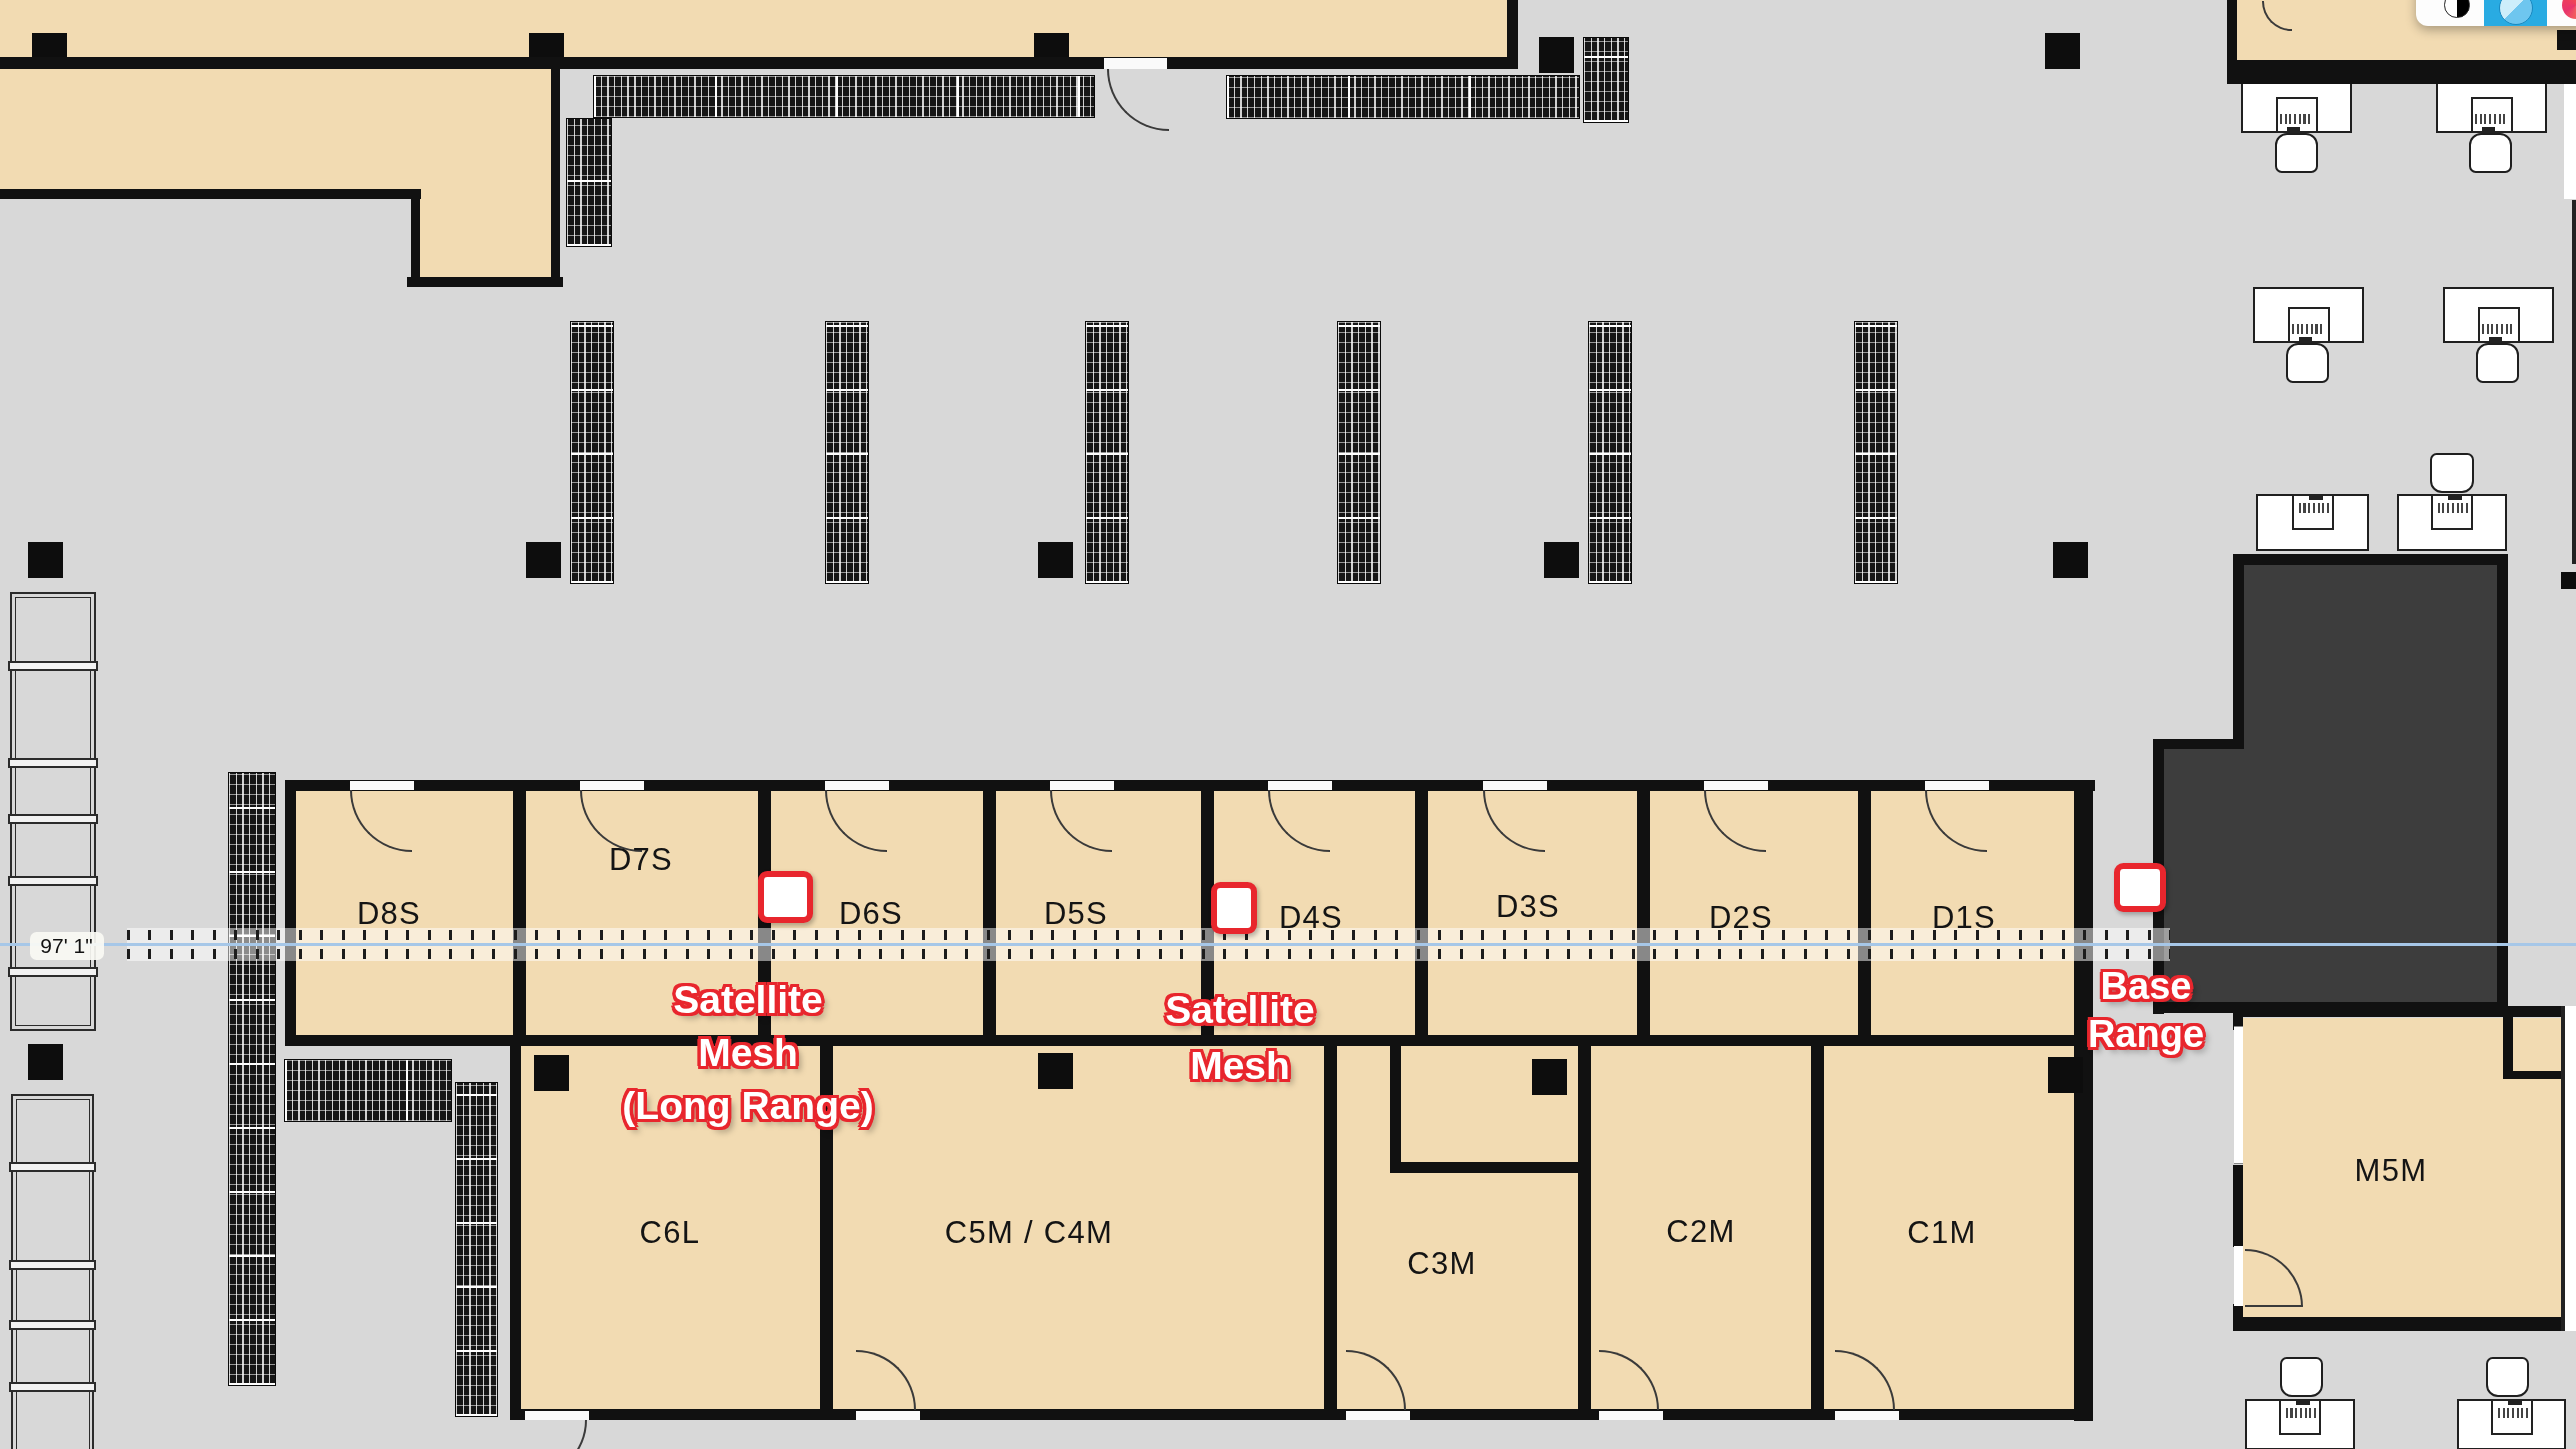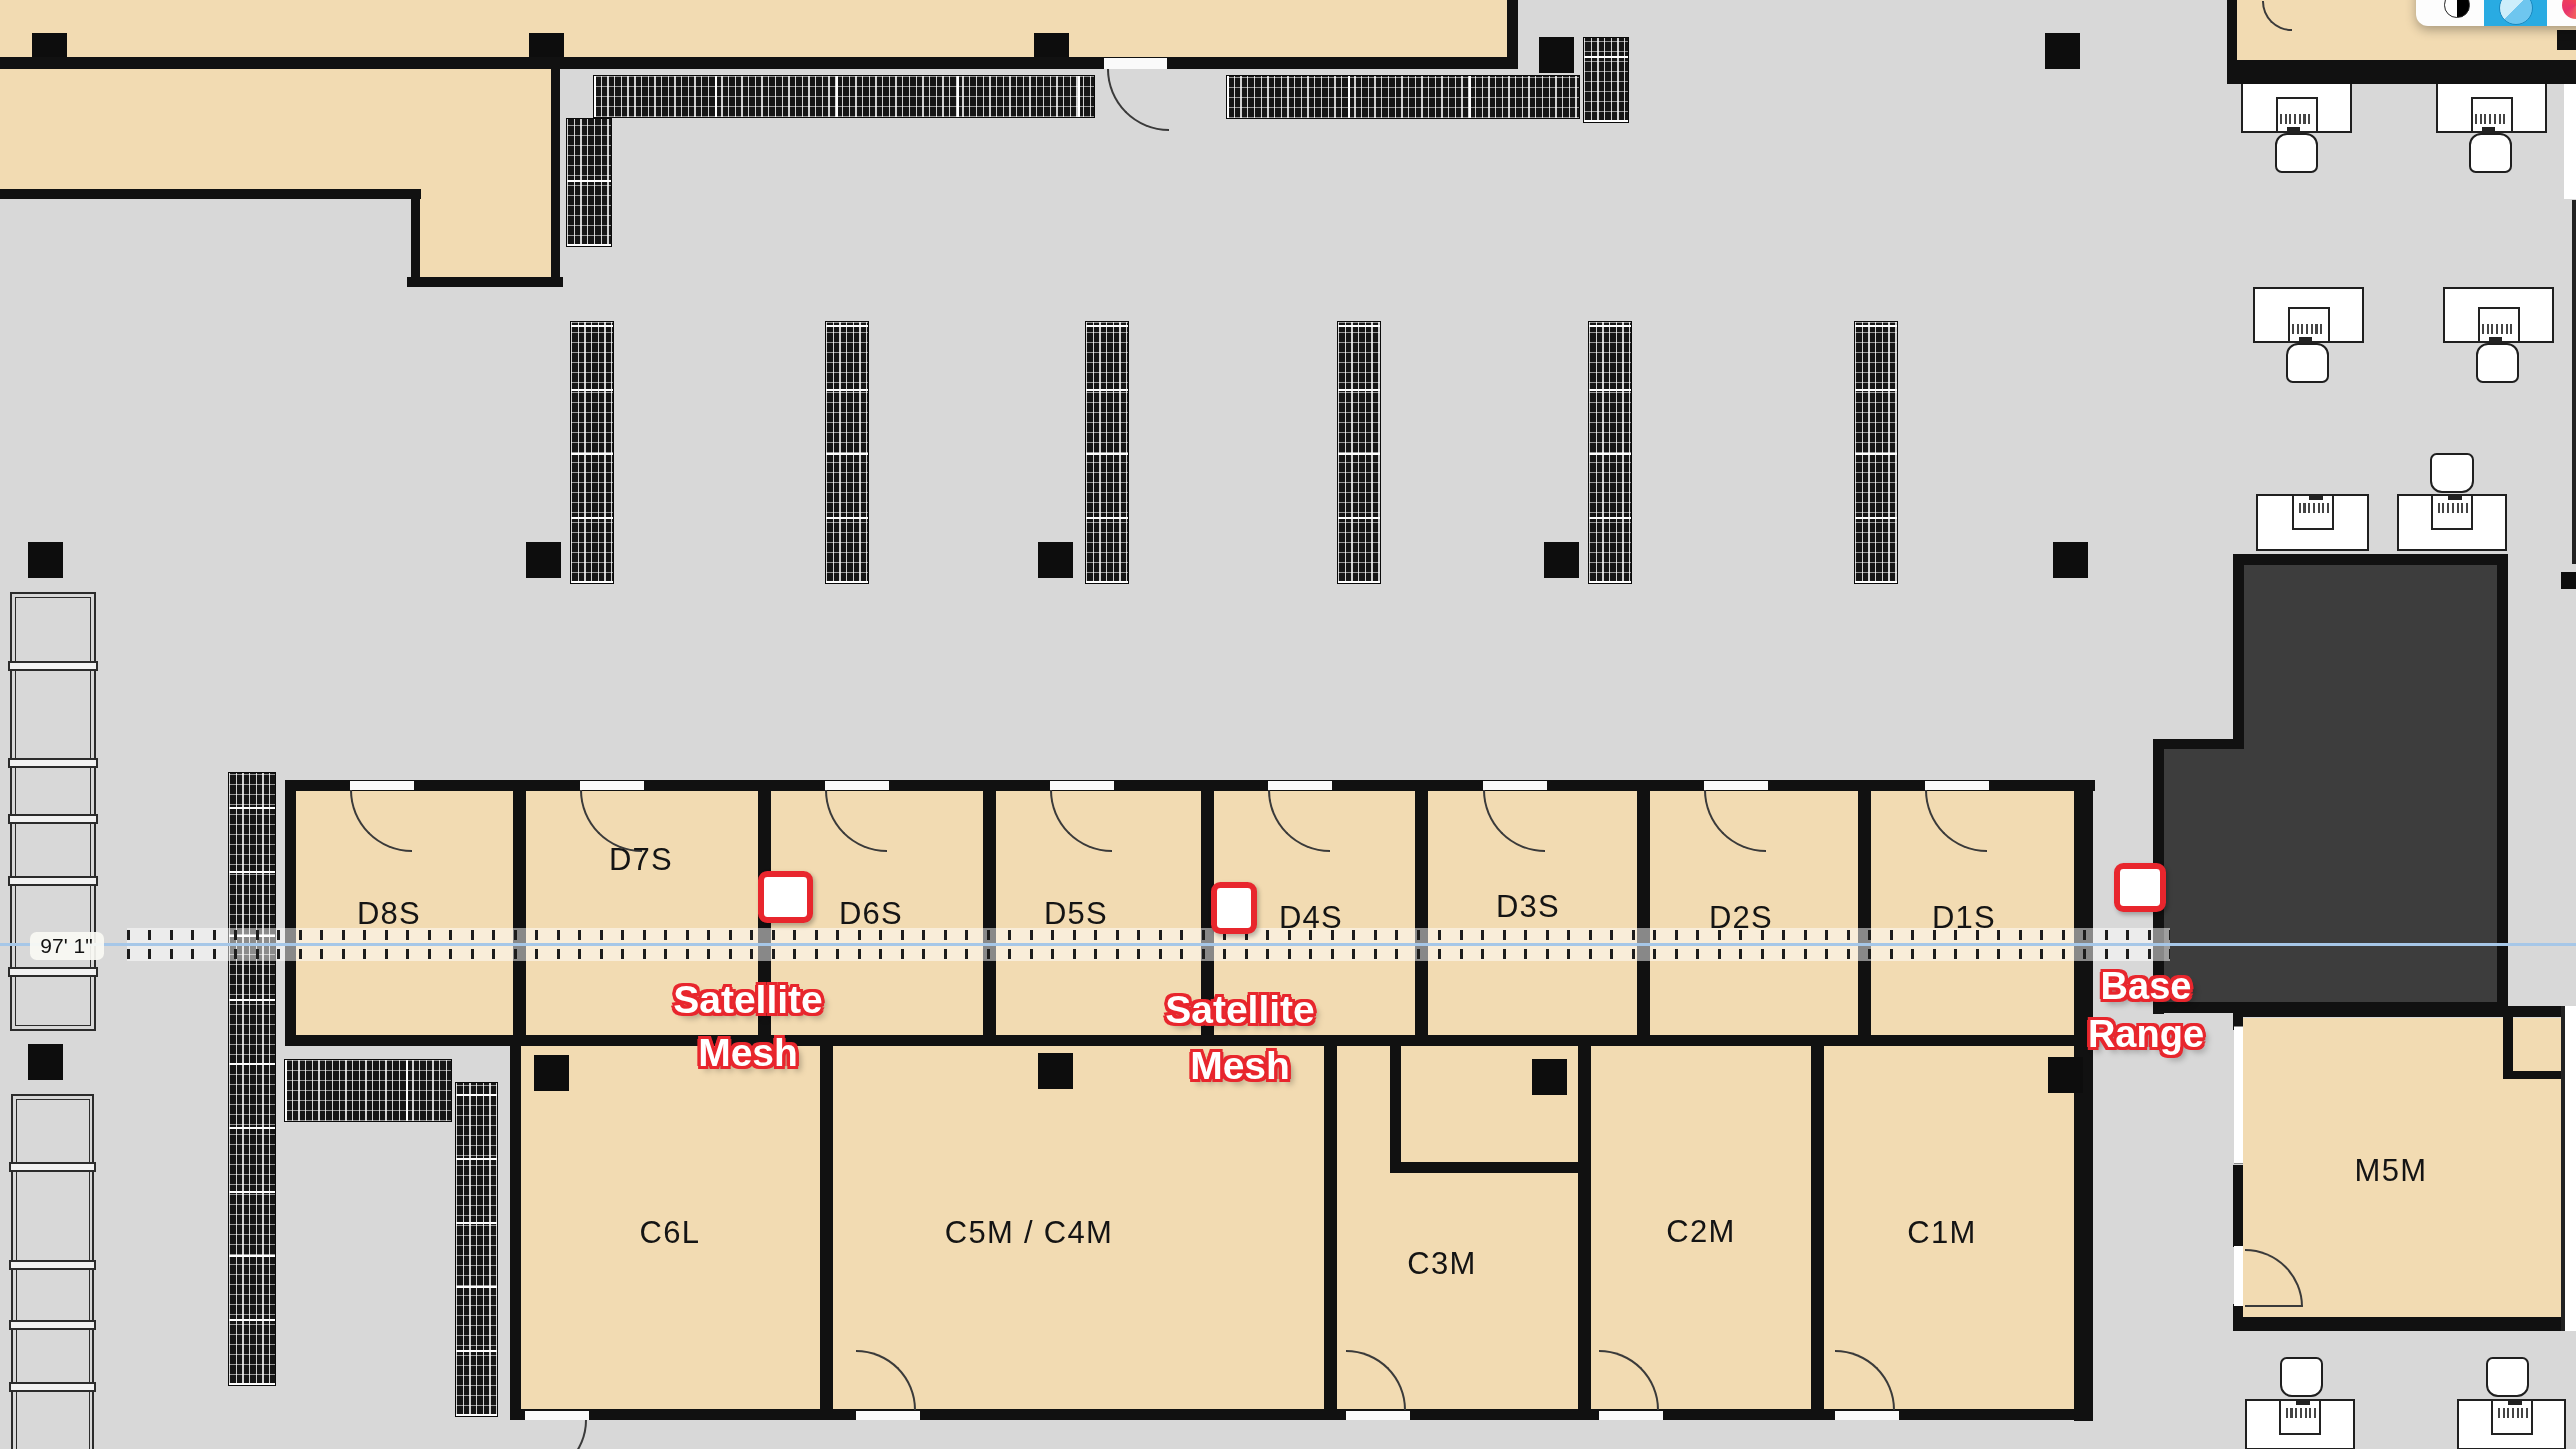--- a/index.html
+++ b/index.html
@@ -261,20 +261,21 @@
 <div class="blueline"></div>
 <div class="mlabel">97' 1"</div>
 
 <div class="marker" style="left:758px;top:871px;width:55px;height:52px"></div>
 <div class="marker" style="left:1211px;top:882px;width:46px;height:52px"></div>
 <div class="marker" style="left:2114px;top:863px;width:52px;height:49px"></div>
 
 <div class="redlbl" style="left:513px;top:973px;width:470px;line-height:53px">
   <span>Satellite</span>
   <span>Mesh</span>
+  <span>(Long Range)</span>
 </div>
 <div class="redlbl" style="left:1005px;top:982px;width:470px;line-height:56px">
   <span>Satellite</span>
   <span>Mesh</span>
 </div>
 <div class="redlbl" style="left:2012px;top:962px;width:268px;line-height:48px;font-size:38px">
   <span>Base</span>
   <span>Range</span>
 </div>
 

